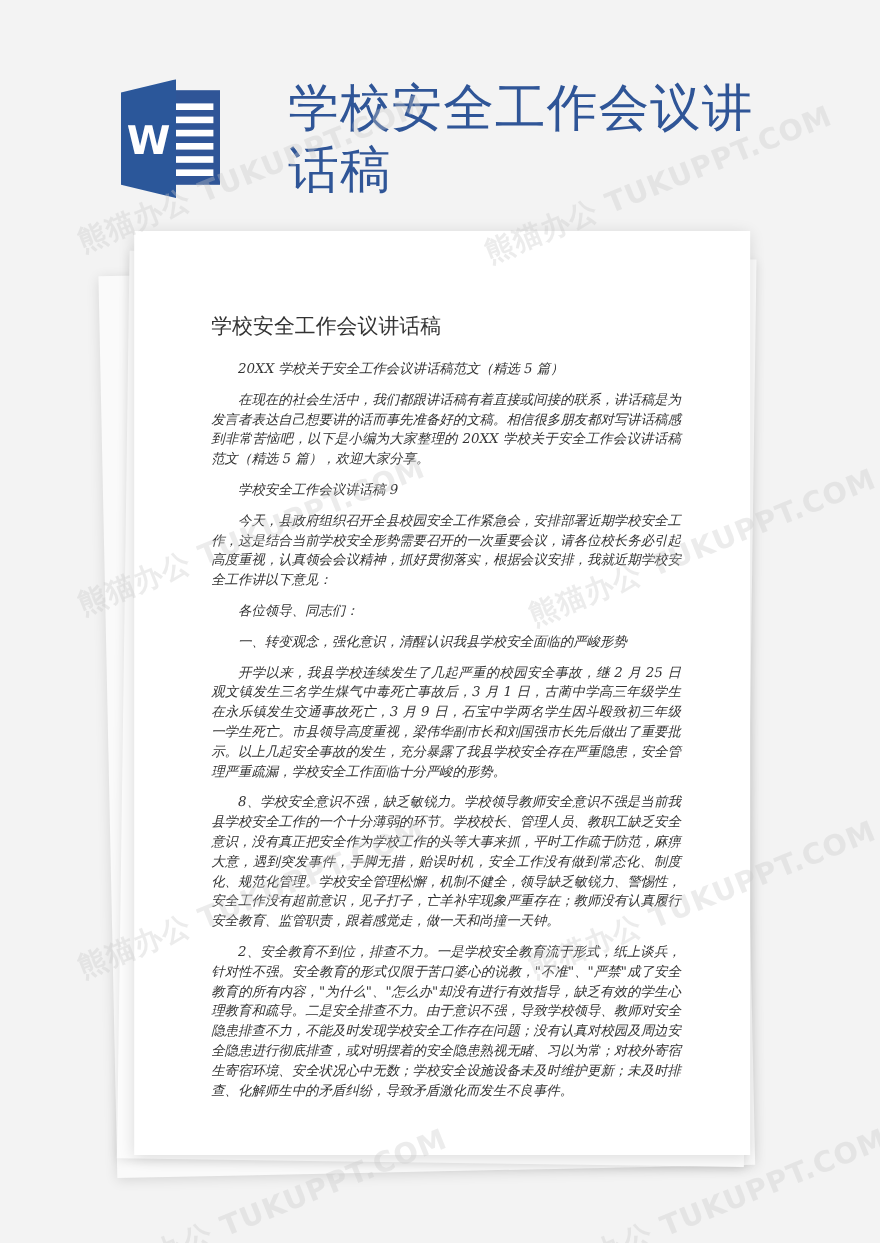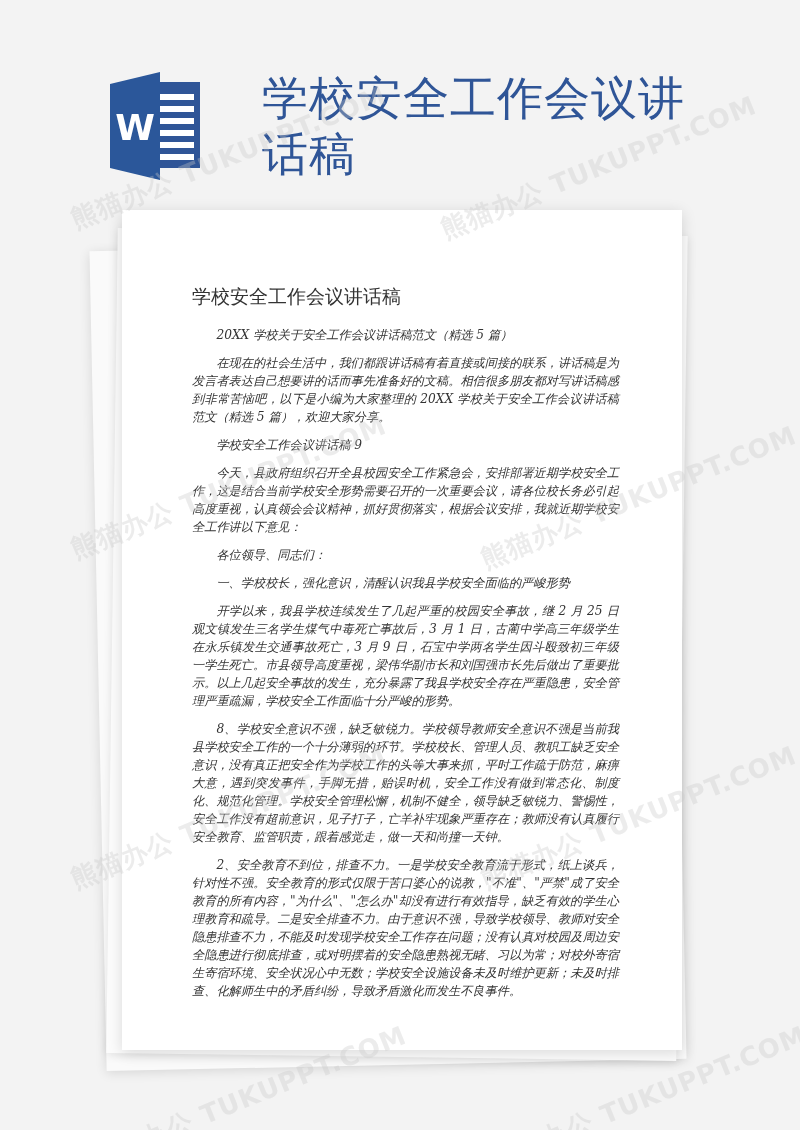--- a/index.html
+++ b/index.html
@@ -66,21 +66,21 @@
 <div class="page-back2"></div>
 
 <div class="page">
   <div class="doc-title">学校安全工作会议讲话稿</div>
   <div class="doc-body">
     <p>20XX 学校关于安全工作会议讲话稿范文（精选 5 篇）</p>
     <p>在现在的社会生活中，我们都跟讲话稿有着直接或间接的联系，讲话稿是为发言者表达自己想要讲的话而事先准备好的文稿。相信很多朋友都对写讲话稿感到非常苦恼吧，以下是小编为大家整理的 20XX 学校关于安全工作会议讲话稿范文（精选 5 篇），欢迎大家分享。</p>
     <p>学校安全工作会议讲话稿 9</p>
     <p>今天，县政府组织召开全县校园安全工作紧急会，安排部署近期学校安全工作，这是结合当前学校安全形势需要召开的一次重要会议，请各位校长务必引起高度重视，认真领会会议精神，抓好贯彻落实，根据会议安排，我就近期学校安全工作讲以下意见：</p>
     <p>各位领导、同志们：</p>
-    <p>一、学校校长，强化意识，清醒认识我县学校安全面临的严峻形势</p>
+    <p>一、转变观念，强化意识，清醒认识我县学校安全面临的严峻形势</p>
     <p>开学以来，我县学校连续发生了几起严重的校园安全事故，继 2 月 25 日观文镇发生三名学生煤气中毒死亡事故后，3 月 1 日，古蔺中学高三年级学生在永乐镇发生交通事故死亡，3 月 9 日，石宝中学两名学生因斗殴致初三年级一学生死亡。市县领导高度重视，梁伟华副市长和刘国强市长先后做出了重要批示。以上几起安全事故的发生，充分暴露了我县学校安全存在严重隐患，安全管理严重疏漏，学校安全工作面临十分严峻的形势。</p>
     <p>8、学校安全意识不强，缺乏敏锐力。学校领导教师安全意识不强是当前我县学校安全工作的一个十分薄弱的环节。学校校长、管理人员、教职工缺乏安全意识，没有真正把安全作为学校工作的头等大事来抓，平时工作疏于防范，麻痹大意，遇到突发事件，手脚无措，贻误时机，安全工作没有做到常态化、制度化、规范化管理。学校安全管理松懈，机制不健全，领导缺乏敏锐力、警惕性，安全工作没有超前意识，见子打子，亡羊补牢现象严重存在；教师没有认真履行安全教育、监管职责，跟着感觉走，做一天和尚撞一天钟。</p>
     <p>2、安全教育不到位，排查不力。一是学校安全教育流于形式，纸上谈兵，针对性不强。安全教育的形式仅限于苦口婆心的说教，"不准"、"严禁"成了安全教育的所有内容，"为什么"、"怎么办"却没有进行有效指导，缺乏有效的学生心理教育和疏导。二是安全排查不力。由于意识不强，导致学校领导、教师对安全隐患排查不力，不能及时发现学校安全工作存在问题；没有认真对校园及周边安全隐患进行彻底排查，或对明摆着的安全隐患熟视无睹、习以为常；对校外寄宿生寄宿环境、安全状况心中无数；学校安全设施设备未及时维护更新；未及时排查、化解师生中的矛盾纠纷，导致矛盾激化而发生不良事件。</p>
   </div>
 </div>
 
 <div class="watermark" style="left:60px;top:140px;">熊猫办公 TUKUPPT.COM</div>
 <div class="watermark" style="left:430px;top:150px;">熊猫办公 TUKUPPT.COM</div>
 <div class="watermark" style="left:60px;top:470px;">熊猫办公 TUKUPPT.COM</div>
 <div class="watermark" style="left:470px;top:480px;">熊猫办公 TUKUPPT.COM</div>

